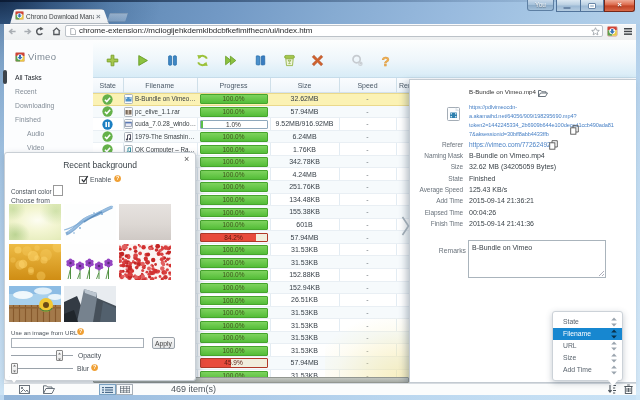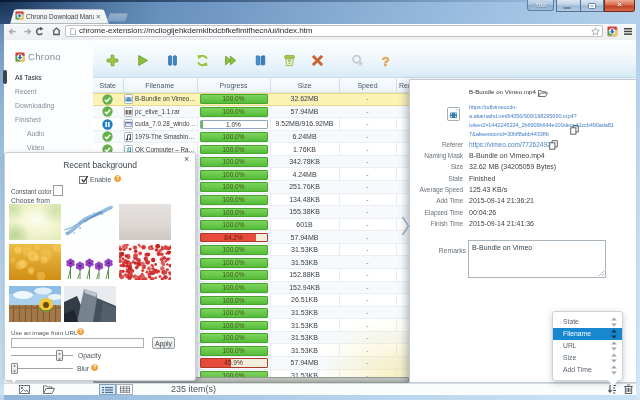--- a/index.html
+++ b/index.html
@@ -105,21 +105,21 @@
   </svg>
 <div class="a" style="left:4px;top:40px;width:89px;height:343px;background:#fcfdfe;"></div>
 <svg class="a" style="left:15px;top:51.5px" width="10" height="10" viewBox="0 0 16 16">
 <rect x="0.5" y="0.5" width="15" height="15" rx="2.5" fill="#fff" stroke="#b0352a" stroke-width="0.6"></rect>
 <path d="M1 3 Q1 1 3 1 L13 1 Q15 1 15 3 L15 6.5 L1 6.5 Z" fill="#cf4437"></path>
 <path d="M1 6.5 L8 6.5 L8 15 L3 15 Q1 15 1 13 Z" fill="#5da04a"></path>
 <path d="M8 6.5 L15 6.5 L15 13 Q15 15 13 15 L8 15 Z" fill="#e8c844"></path>
 <circle cx="8" cy="8" r="4.6" fill="#fdfdfd"></circle>
 <path d="M6.3 4.5 L9.7 4.5 L9.7 8 L12 8 L8 12.2 L4 8 L6.3 8 Z" fill="#3572b8"></path>
 </svg>
-<div class="tx" style="left:28px;top:50px;width:60px;height:13px;font-size:9.5px;line-height:13px;color:#7d8994;letter-spacing:.3px;">Chrono</div>
+<div class="tx" style="left:28px;top:50px;width:60px;height:13px;font-size:9.5px;line-height:13px;color:#7d8994;letter-spacing:.3px;">Vimeo</div>
 <div class="a" style="left:2.5px;top:70px;width:4px;height:14px;background:#3d444b;border-radius:2px;"></div>
 <div class="tx" style="left:15px;top:72.5px;height:10px;font-size:6.8px;line-height:10px;color:#252a30;">All Tasks</div>
 <div class="tx" style="left:15px;top:87px;height:10px;font-size:6.8px;line-height:10px;color:#848e98;">Recent</div>
 <div class="tx" style="left:15px;top:100.5px;height:10px;font-size:6.8px;line-height:10px;color:#848e98;">Downloading</div>
 <div class="tx" style="left:15px;top:114.5px;height:10px;font-size:6.8px;line-height:10px;color:#848e98;">Finished</div>
 <div class="tx" style="left:27px;top:129px;height:10px;font-size:6.8px;line-height:10px;color:#848e98;">Audio</div>
 <div class="tx" style="left:27px;top:142.5px;height:10px;font-size:6.8px;line-height:10px;color:#848e98;">Video</div>
 <div class="a" style="left:93px;top:78px;width:543px;height:305px;background:#fff;"></div>
 <div class="a" style="left:93px;top:78px;width:543px;height:15px;background:linear-gradient(#fafcfe,#eef5fa);border-bottom:1px solid #d4e2ec;"></div>
 <div class="tx" style="left:72.75px;top:80px;width:70px;height:12px;font-size:7px;line-height:12px;color:#4a5866;text-align:center;">State</div>
@@ -682,21 +682,21 @@
     <rect x="3" y="0" width="8" height="1.2" fill="#4a6a8a"></rect>
     <rect x="0" y="2.4" width="2" height="1.2" fill="#4a6a8a"></rect>
     <rect x="3" y="2.4" width="8" height="1.2" fill="#4a6a8a"></rect>
     <rect x="0" y="4.8" width="2" height="1.2" fill="#4a6a8a"></rect>
     <rect x="3" y="4.8" width="8" height="1.2" fill="#4a6a8a"></rect>
   </svg>
 <div class="a" style="left:116px;top:384px;width:17px;height:11px;background:#fafbfc;border:1px solid #a8b0b8;"></div>
 <svg class="a" style="left:119.5px;top:386px" width="10" height="7" viewBox="0 0 10 7">
     <path d="M0 0 H10 M0 2.4 H10 M0 4.8 H10 M0 6.8 H10 M0.5 0 V7 M3.6 0 V7 M6.7 0 V7 M9.7 0 V7" stroke="#5a646e" stroke-width="0.7"></path>
   </svg>
-<div class="tx" style="left:171px;top:383.5px;width:80px;height:11px;font-size:9px;line-height:11px;color:#4f565d;">235 item(s)</div>
+<div class="tx" style="left:171px;top:383.5px;width:80px;height:11px;font-size:9px;line-height:11px;color:#4f565d;">469 item(s)</div>
 <svg class="a" style="left:607px;top:384px" width="10" height="10" viewBox="0 0 10 10">
     <path d="M3 1 L3 8 M1.4 6.2 L3 8.2 L4.6 6.2" fill="none" stroke="#4a525a" stroke-width="1.1"></path>
     <path d="M6 1.5 H9 M6 4 H8.2 M6 6.5 H9 M6 9 H8.2" stroke="#4a525a" stroke-width="1"></path>
   </svg>
 <svg class="a" style="left:624px;top:384px" width="9" height="10" viewBox="0 0 9 10">
     <rect x="1.3" y="2.5" width="6.4" height="7" fill="none" stroke="#4a525a" stroke-width="0.9"></rect>
     <path d="M0.3 2.5 H8.7 M3.2 1 H5.8 M3 4 V8 M4.5 4 V8 M6 4 V8" stroke="#4a525a" stroke-width="0.9"></path>
   </svg>
 <div class="a" style="left:552px;top:311px;width:71px;height:70px;background:#fff;border:1px solid #ccd2d8;border-radius:3px;box-shadow:0 2px 6px rgba(60,80,100,.3);"></div>
 <div class="a" style="left:608px;top:380px;width:10px;height:6px;background:#fff;clip-path:polygon(0 0,100% 0,50% 100%);"></div>

